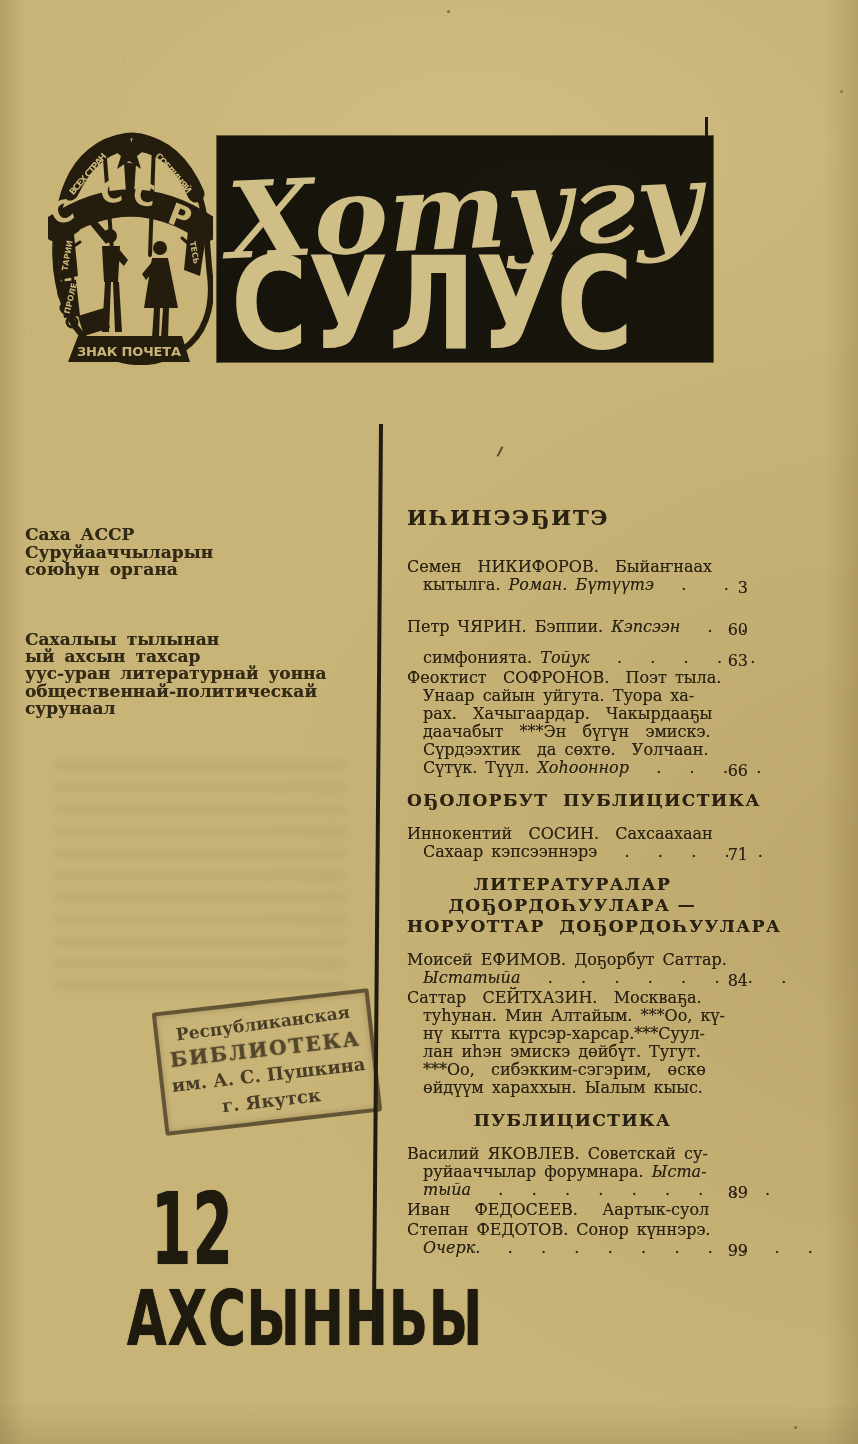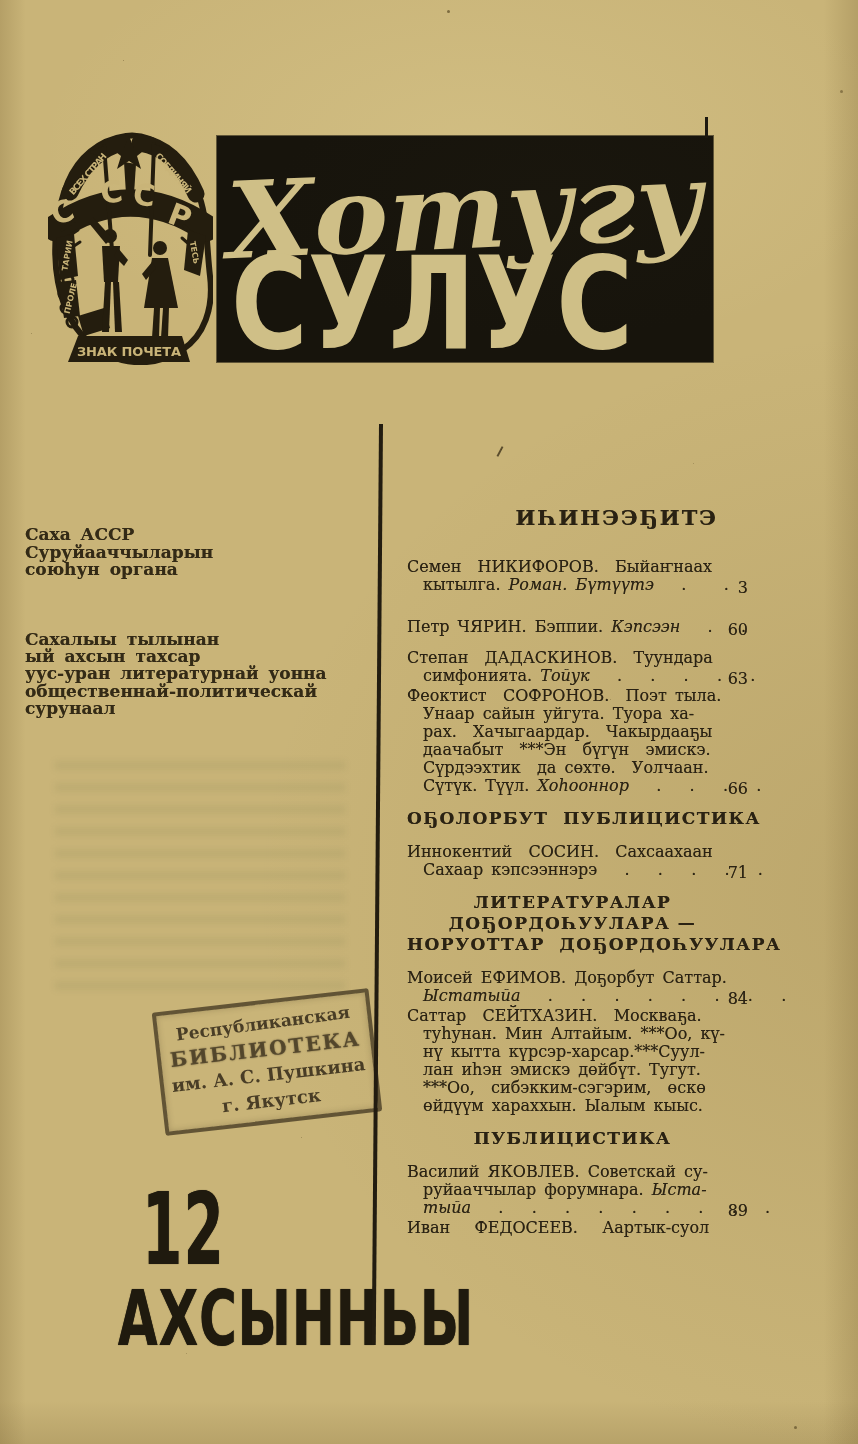--- a/index.html
+++ b/index.html
@@ -58,32 +58,32 @@
     display:flex; flex-direction:column; justify-content:center; align-items:center;
     color:rgba(55,44,26,.88); font-weight:bold; text-align:center;
     box-shadow:inset 0 0 6px rgba(58,47,28,.25);
   }
   .stamp-line{line-height:26px; white-space:pre;}
   .sl0{font-size:17px; transform:rotate(-1deg);}
   .sl1{font-size:20px; letter-spacing:2px; text-shadow:0 0 1.6px rgba(55,44,26,.9); opacity:.82;}
   .sl2{font-size:18px;}
   .sl3{font-size:18px;}
 
-  .issue{position:absolute; left:34px; top:1180px; width:300px; text-align:center; color:#1f1a0e;}
+  .issue{position:absolute; left:43px; top:1180px; width:300px; text-align:center; color:#1f1a0e;}
   .issue-number{font:bold 100px/100px "DejaVu Sans", sans-serif;}
   .issue-number span{display:inline-block; transform:scaleX(.58); letter-spacing:2px; text-shadow:0 0 1px #1f1a0e;}
   .issue-month{margin-top:1px; font:bold 76px/76px "DejaVu Sans", sans-serif;text-decoration:underline;}
   .issue-month span{display:inline-block; transform:scaleX(.68); letter-spacing:1px; text-shadow:0 0 1px #1f1a0e;}
 
   .divider{position:absolute; left:379px; top:424px; width:4px; height:921px; background:#221c10; transform:rotate(.45deg); transform-origin:top center;}
 
   .toc{position:absolute; left:407px; top:505px; width:341px; color:#2a2213;}
   .toc-heading{
     font-size:21px; font-weight:bold; letter-spacing:2px; line-height:26px;
-    text-align:right; margin:0 30px 27px 0; white-space:pre;
+    text-align:left; margin:0 30px 27px 0; white-space:pre;
     text-shadow:0 0 .5px rgba(42,34,19,.7);
   }
   .toc-block{margin-bottom:13px;}
   .toc-block.tight{margin-bottom:2px;}
   #toc-blocks > .toc-block:first-child{margin-bottom:24px;}
   .toc-line{
     position:relative; white-space:pre; font-size:16px; line-height:18px;
     word-spacing:3px; padding-right:26px; text-shadow:0 0 .4px rgba(42,34,19,.55);
   }
   .toc-line.ind{margin-left:16px;}
@@ -210,21 +210,20 @@
     <div class="toc-heading">ИҺИНЭЭҔИТЭ</div>
     <div id="toc-blocks">
         <div class="toc-block">
           <div class="toc-line"><span>Семен  НИКИФОРОВ.  Быйаҥнаах</span></div>
           <div class="toc-line ind"><span>кытылга. </span><span class="it">Роман. Бүтүүтэ</span><span class="dots">   .    .</span><span class="pg">3</span></div>
         </div>
         <div class="toc-block">
           <div class="toc-line"><span>Петр ЧЯРИН. Бэппии. </span><span class="it">Кэпсээн</span><span class="dots">   .   .</span><span class="pg">60</span></div>
         </div>
         <div class="toc-block tight">
-          <div class="toc-line"><span>Степан  ДАДАСКИНОВ.  Туундара</span></div>
           <div class="toc-line ind"><span>симфонията. </span><span class="it">Тойук</span><span class="dots">   .   .   .   .   .</span><span class="pg">63</span></div>
         </div>
         <div class="toc-block">
           <div class="toc-line"><span>Феоктист  СОФРОНОВ.  Поэт тыла.</span></div>
           <div class="toc-line ind"><span>Унаар сайын уйгута. Туора ха-</span></div>
           <div class="toc-line ind"><span>рах.  Хачыгаардар.  Чакырдааҕы</span></div>
           <div class="toc-line ind"><span>даачабыт  ***Эн  бүгүн  эмискэ.</span></div>
           <div class="toc-line ind"><span>Сүрдээхтик  да сөхтө.  Уолчаан.</span></div>
           <div class="toc-line ind"><span>Сүтүк. Түүл. </span><span class="it">Хоһооннор</span><span class="dots">   .   .   .   .</span><span class="pg">66</span></div>
         </div>
@@ -248,16 +247,20 @@
         </div>
         <div class="toc-section toc-block"><div>ПУБЛИЦИСТИКА</div></div>
         <div class="toc-block tight">
           <div class="toc-line"><span>Василий ЯКОВЛЕВ. Советскай су-</span></div>
           <div class="toc-line ind"><span>руйааччылар форумнара. </span><span class="it">Ыста-</span></div>
           <div class="toc-line ind"><span class="it">тыйа</span><span class="dots">   .   .   .   .   .   .   .   .   .</span><span class="pg">89</span></div>
         </div>
         <div class="toc-block tight">
           <div class="toc-line"><span>Иван   ФЕДОСЕЕВ.   Аартык-суол</span></div>
         </div>
+        <div class="toc-block">
+          <div class="toc-line"><span>Степан ФЕДОТОВ. Сонор күннэрэ.</span></div>
+          <div class="toc-line ind"><span class="it">Очерк.</span><span class="dots">   .   .   .   .   .   .   .   .   .   .</span><span class="pg">99</span></div>
+        </div>
       </div>
   </div>
 
 </div>
 
 </body></html>

